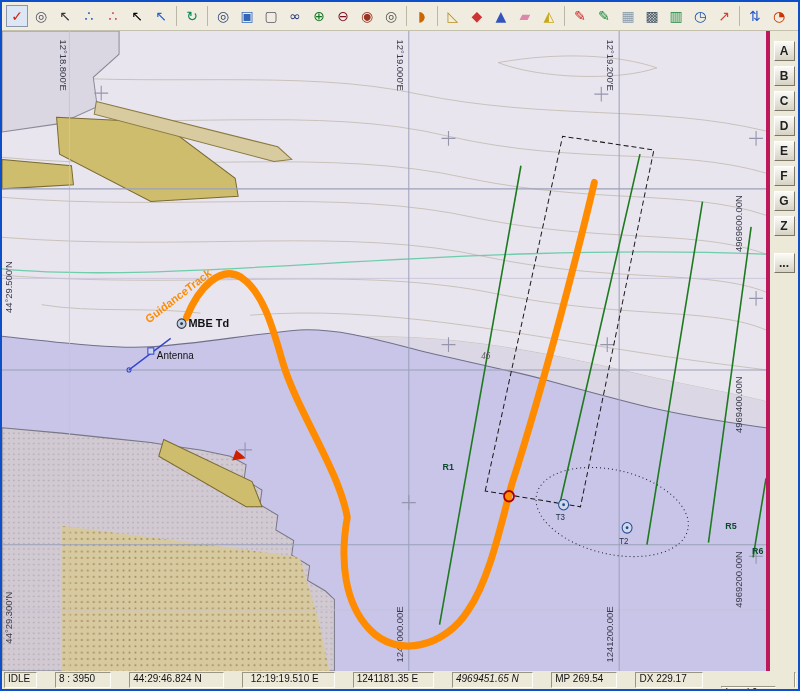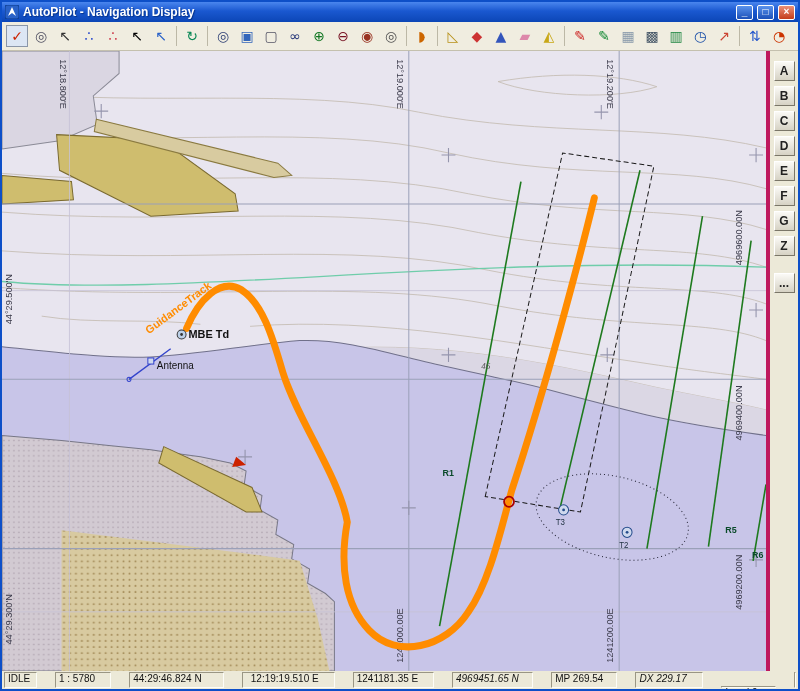--- a/index.html
+++ b/index.html
@@ -42,30 +42,20 @@
   .lbl-guidance{font-size:11px;font-weight:bold;fill:#ff8c00;}
   .lbl-line{font-size:9px;font-weight:bold;fill:#0a4a2a;}
   .lbl-tiny{font-size:8px;fill:#234;}
   .lbl-depth{font-size:9px;font-style:italic;fill:#555;font-family:"Liberation Serif",serif;}
 </style>
 </head>
 <body>
 
 <div class="window">
 
-  <div class="titlebar">
-    <svg class="app-icon" viewBox="0 0 14 14">
-      <rect x="0" y="0" width="14" height="14" rx="2" fill="#2a62c8" stroke="#0a3a8a"></rect>
-      <polygon points="7,2 11,11 7,8 3,11" fill="#fff"></polygon>
-    </svg>
-    <span class="title-text">AutoPilot - Navigation Display</span>
-    <button class="ctl ctl-min">_</button>
-    <button class="ctl ctl-max">□</button>
-    <button class="ctl ctl-close">×</button>
-  </div>
 
 
   <div class="toolbar">
       <button class="tb-btn pressed"><span class="tb-ic" style="color: rgb(204, 34, 0);">✓</span></button>
       <button class="tb-btn"><span class="tb-ic" style="color: rgb(85, 85, 102);">◎</span></button>
       <button class="tb-btn"><span class="tb-ic" style="color: rgb(51, 51, 51);">↖</span></button>
       <button class="tb-btn"><span class="tb-ic" style="color: rgb(34, 68, 204);">∴</span></button>
       <button class="tb-btn"><span class="tb-ic" style="color: rgb(204, 51, 68);">∴</span></button>
       <button class="tb-btn"><span class="tb-ic" style="color: rgb(0, 0, 0);">↖</span></button>
       <button class="tb-btn"><span class="tb-ic" style="color: rgb(42, 98, 200);">↖</span></button>
@@ -235,24 +225,24 @@
         <button class="side-btn">E</button>
         <button class="side-btn">F</button>
         <button class="side-btn">G</button>
         <button class="side-btn">Z</button>
         <button class="side-btn gap">...</button>
       </div>
   </div>
 
   <div class="statusbar">
       <div class="status-cell" style="width: 30px;">IDLE</div>
-      <div class="status-cell" style="width: 58px;">1 : 5780</div>
+      <div class="status-cell" style="width: 58px;">8 : 3950</div>
       <div class="status-cell" style="width: 104px;">44:29:46.824 N</div>
       <div class="status-cell" style="width: 96px; padding-left: 8px;">12:19:19.510 E</div>
       <div class="status-cell" style="width: 88px;">1241181.35 E</div>
       <div class="status-cell" style="width: 88px; font-style: italic;">4969451.65 N</div>
       <div class="status-cell" style="width: 70px;">MP 269.54</div>
-      <div class="status-cell" style="width: 72px; font-style: italic;">DX 229.17</div>
+      <div class="status-cell" style="width: 72px;">DX 229.17</div>
       <div class="status-cell" style="width: 56px; margin-top: 14px;">Level 0</div>
       <div class="status-fill"></div>
     </div>
 
 </div>
 
 </body></html>

